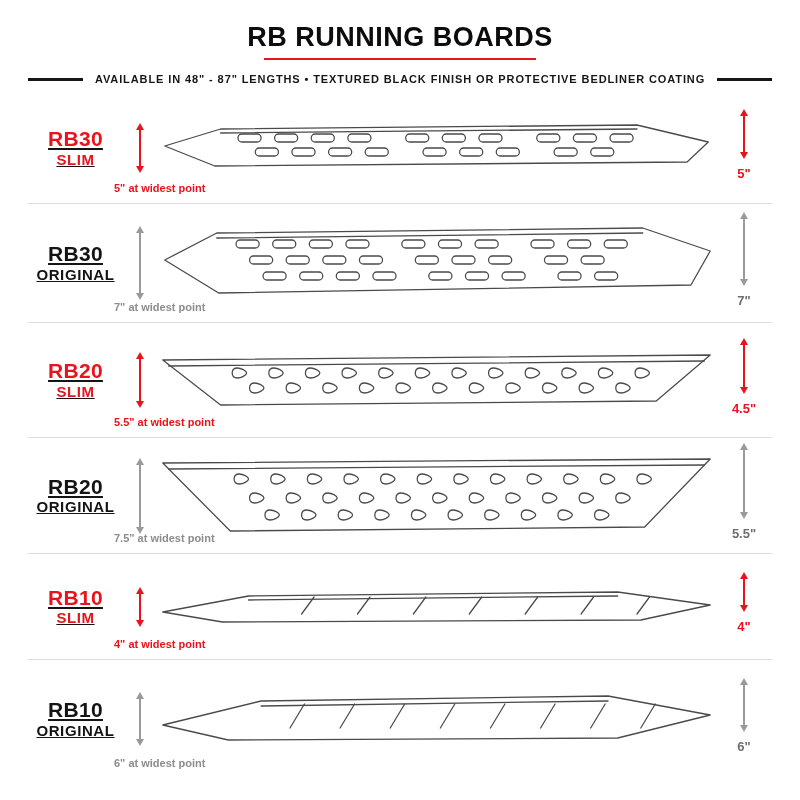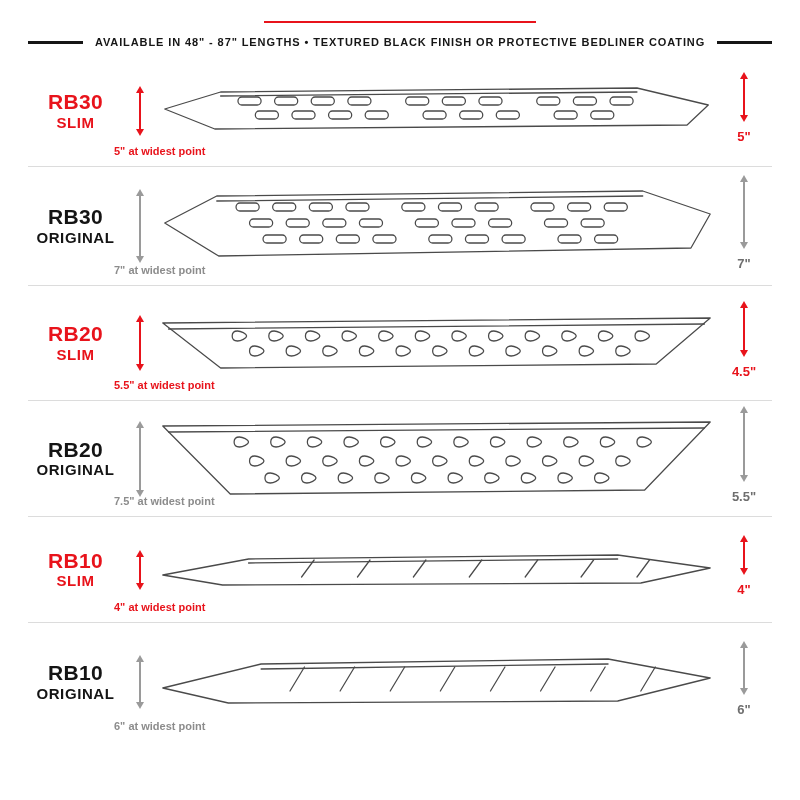--- a/index.html
+++ b/index.html
@@ -14,21 +14,21 @@
   .subtitle .bar{flex:1;height:3px;background:#161616;}
   .subtitle .text{font-size:11px;font-weight:bold;letter-spacing:.9px;color:#161616;white-space:nowrap;}
 
   
   .rows{margin-top:8px;}
   .row{position:relative;display:grid;grid-template-columns:95px 34px 1fr 56px;align-items:center;border-bottom:1px solid #dcdcdc;}
   .row:last-child{border-bottom:none;}
   .row.r1{height:110px}.row.r2{height:118px}.row.r3{height:114px}
   .row.r4{height:115px}.row.r5{height:105px}.row.r6{height:118px}
 
-  .label{text-align:center;}
+  .label{text-align:center;text-decoration:underline;}
   .model{font-size:21px;font-weight:bold;letter-spacing:.3px;line-height:1.05;}
   .variant{font-size:15px;font-weight:bold;letter-spacing:.6px;}
   .slim .model,.slim .variant{color:var(--accent);}
   .original .model,.original .variant{color:#141414;}
 
   .measure{display:flex;flex-direction:column;align-items:center;justify-self:center;}
   .slim .measure{color:var(--accent);}
   .original .measure{color:#9a9a9a;}
   .v-arrow{width:2px;background:currentColor;position:relative;display:block;}
   .v-arrow::before,.v-arrow::after{content:"";position:absolute;left:50%;transform:translateX(-50%);
@@ -48,20 +48,21 @@
 
   .board{width:100%;display:block;}
   .r1 .board{height:54px}.r2 .board{height:78px}.r3 .board{height:58px}
   .r4 .board{height:80px}.r5 .board{height:38px}.r6 .board{height:54px}
 </style>
 </head>
 <body>
 
 <div class="page">
 
+  <h1 class="title">RB RUNNING BOARDS</h1>
   <div class="title-underline"></div>
 
   <div class="subtitle">
     <span class="bar"></span>
     <span class="text">AVAILABLE IN 48" - 87" LENGTHS  •  TEXTURED BLACK FINISH OR PROTECTIVE BEDLINER COATING</span>
     <span class="bar"></span>
   </div>
 
   <div class="rows">
 

